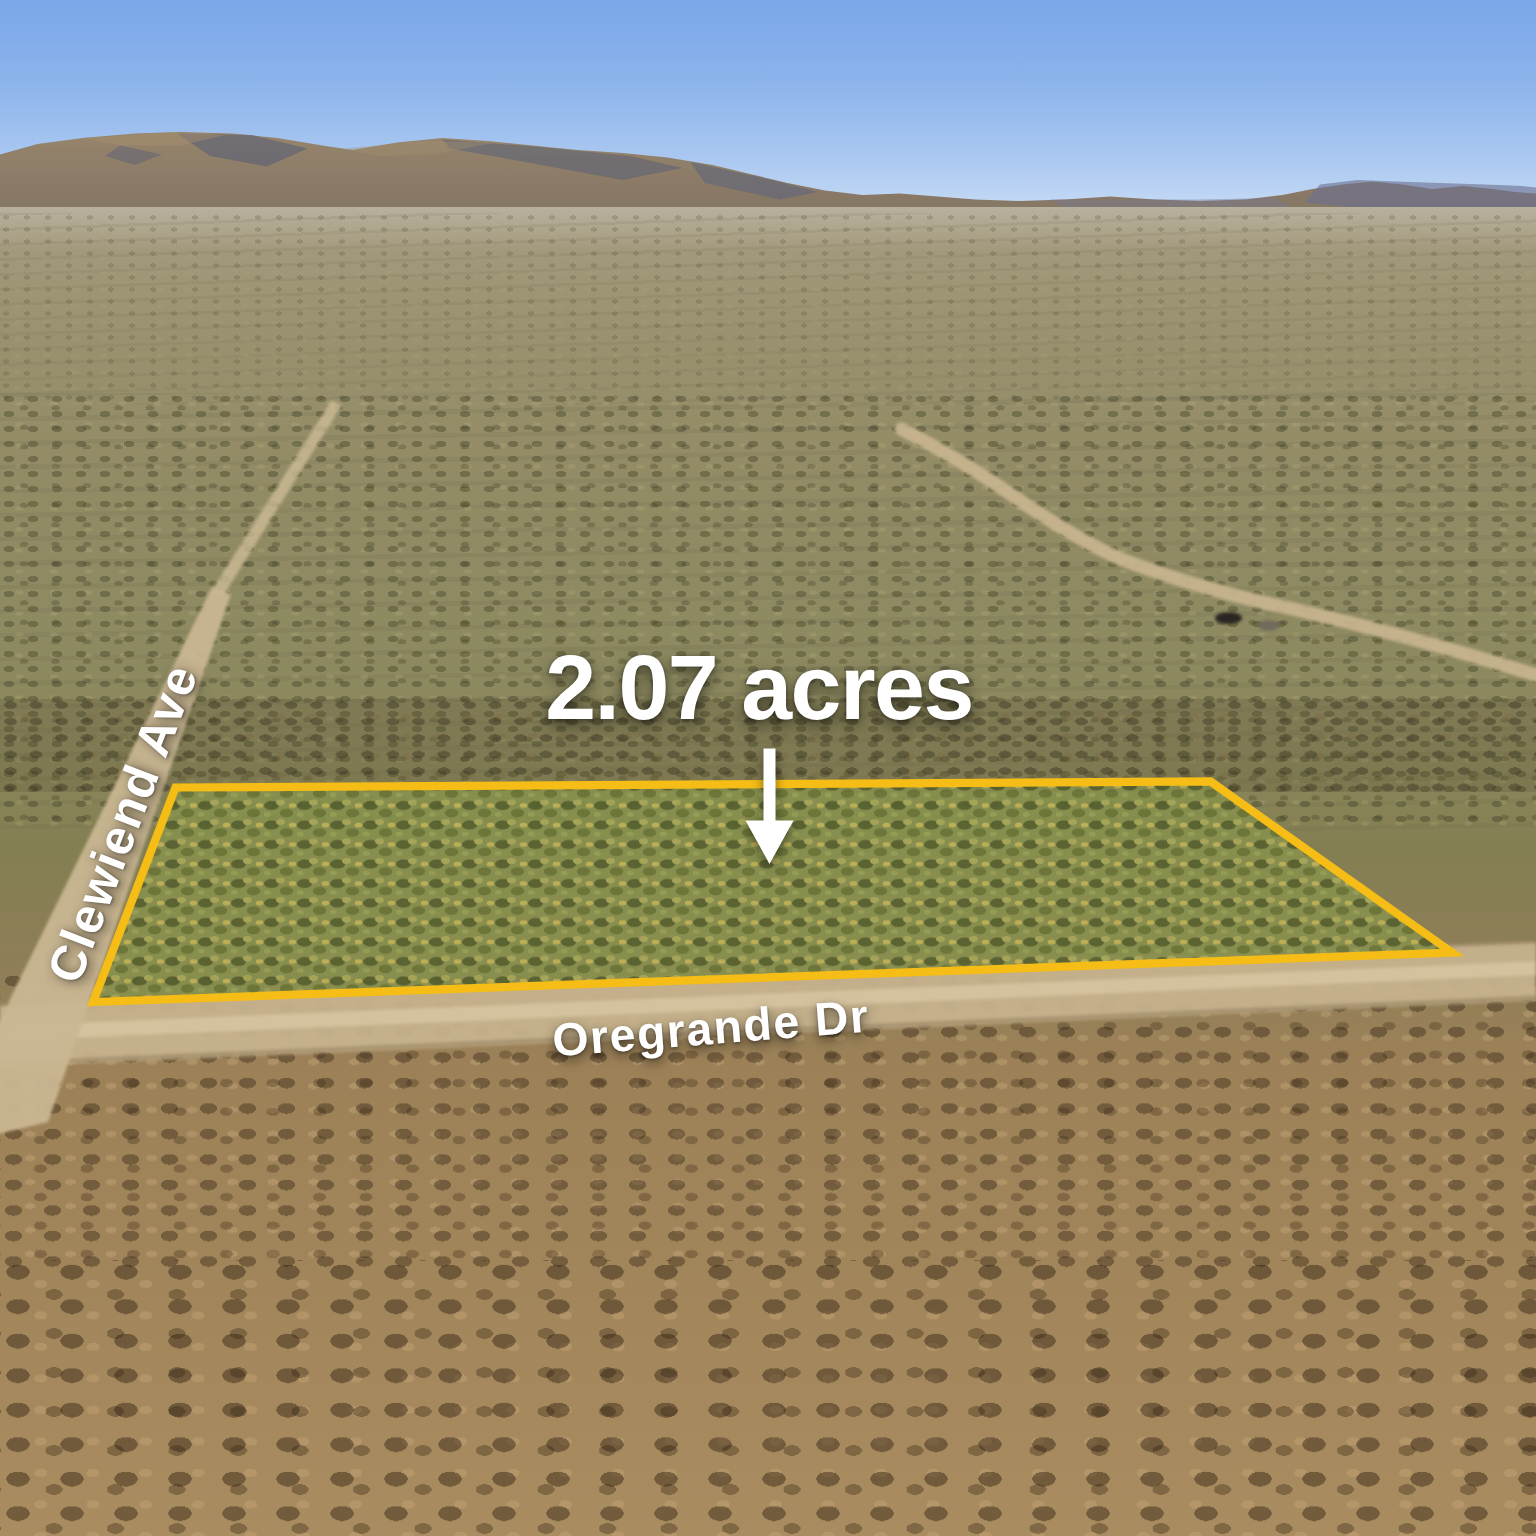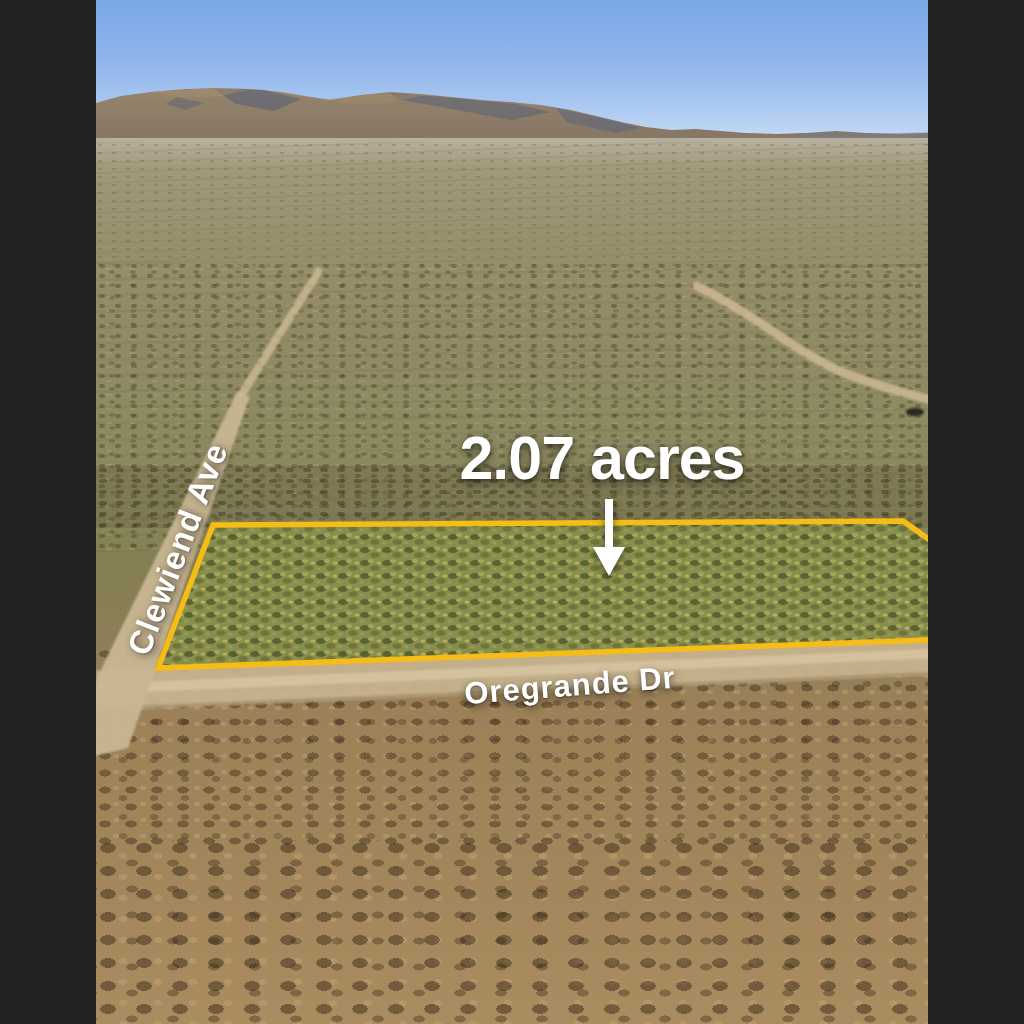--- a/index.html
+++ b/index.html
@@ -1,17 +1,17 @@
 <!DOCTYPE html>
 <html><head>
 <meta charset="utf-8">
 <style>
   html,body{margin:0;padding:0;background:#222;}
   .stage{
-    position:relative;width:832px;height:1024px;margin:0 auto;
+    position:relative;width:1024px;height:1024px;margin:0 auto;
     overflow:hidden;font-family:"Liberation Sans","DejaVu Sans",sans-serif;
   }
   .stage *{box-sizing:border-box;}
 
   
   .sky{
     position:absolute;left:0;top:0;width:1024px;height:160px;
     background:linear-gradient(#7aa7e8 0%,#8db4ec 35%,#a9c7f0 65%,#c6dbf5 88%,#d9e7f8 100%);
   }
 

